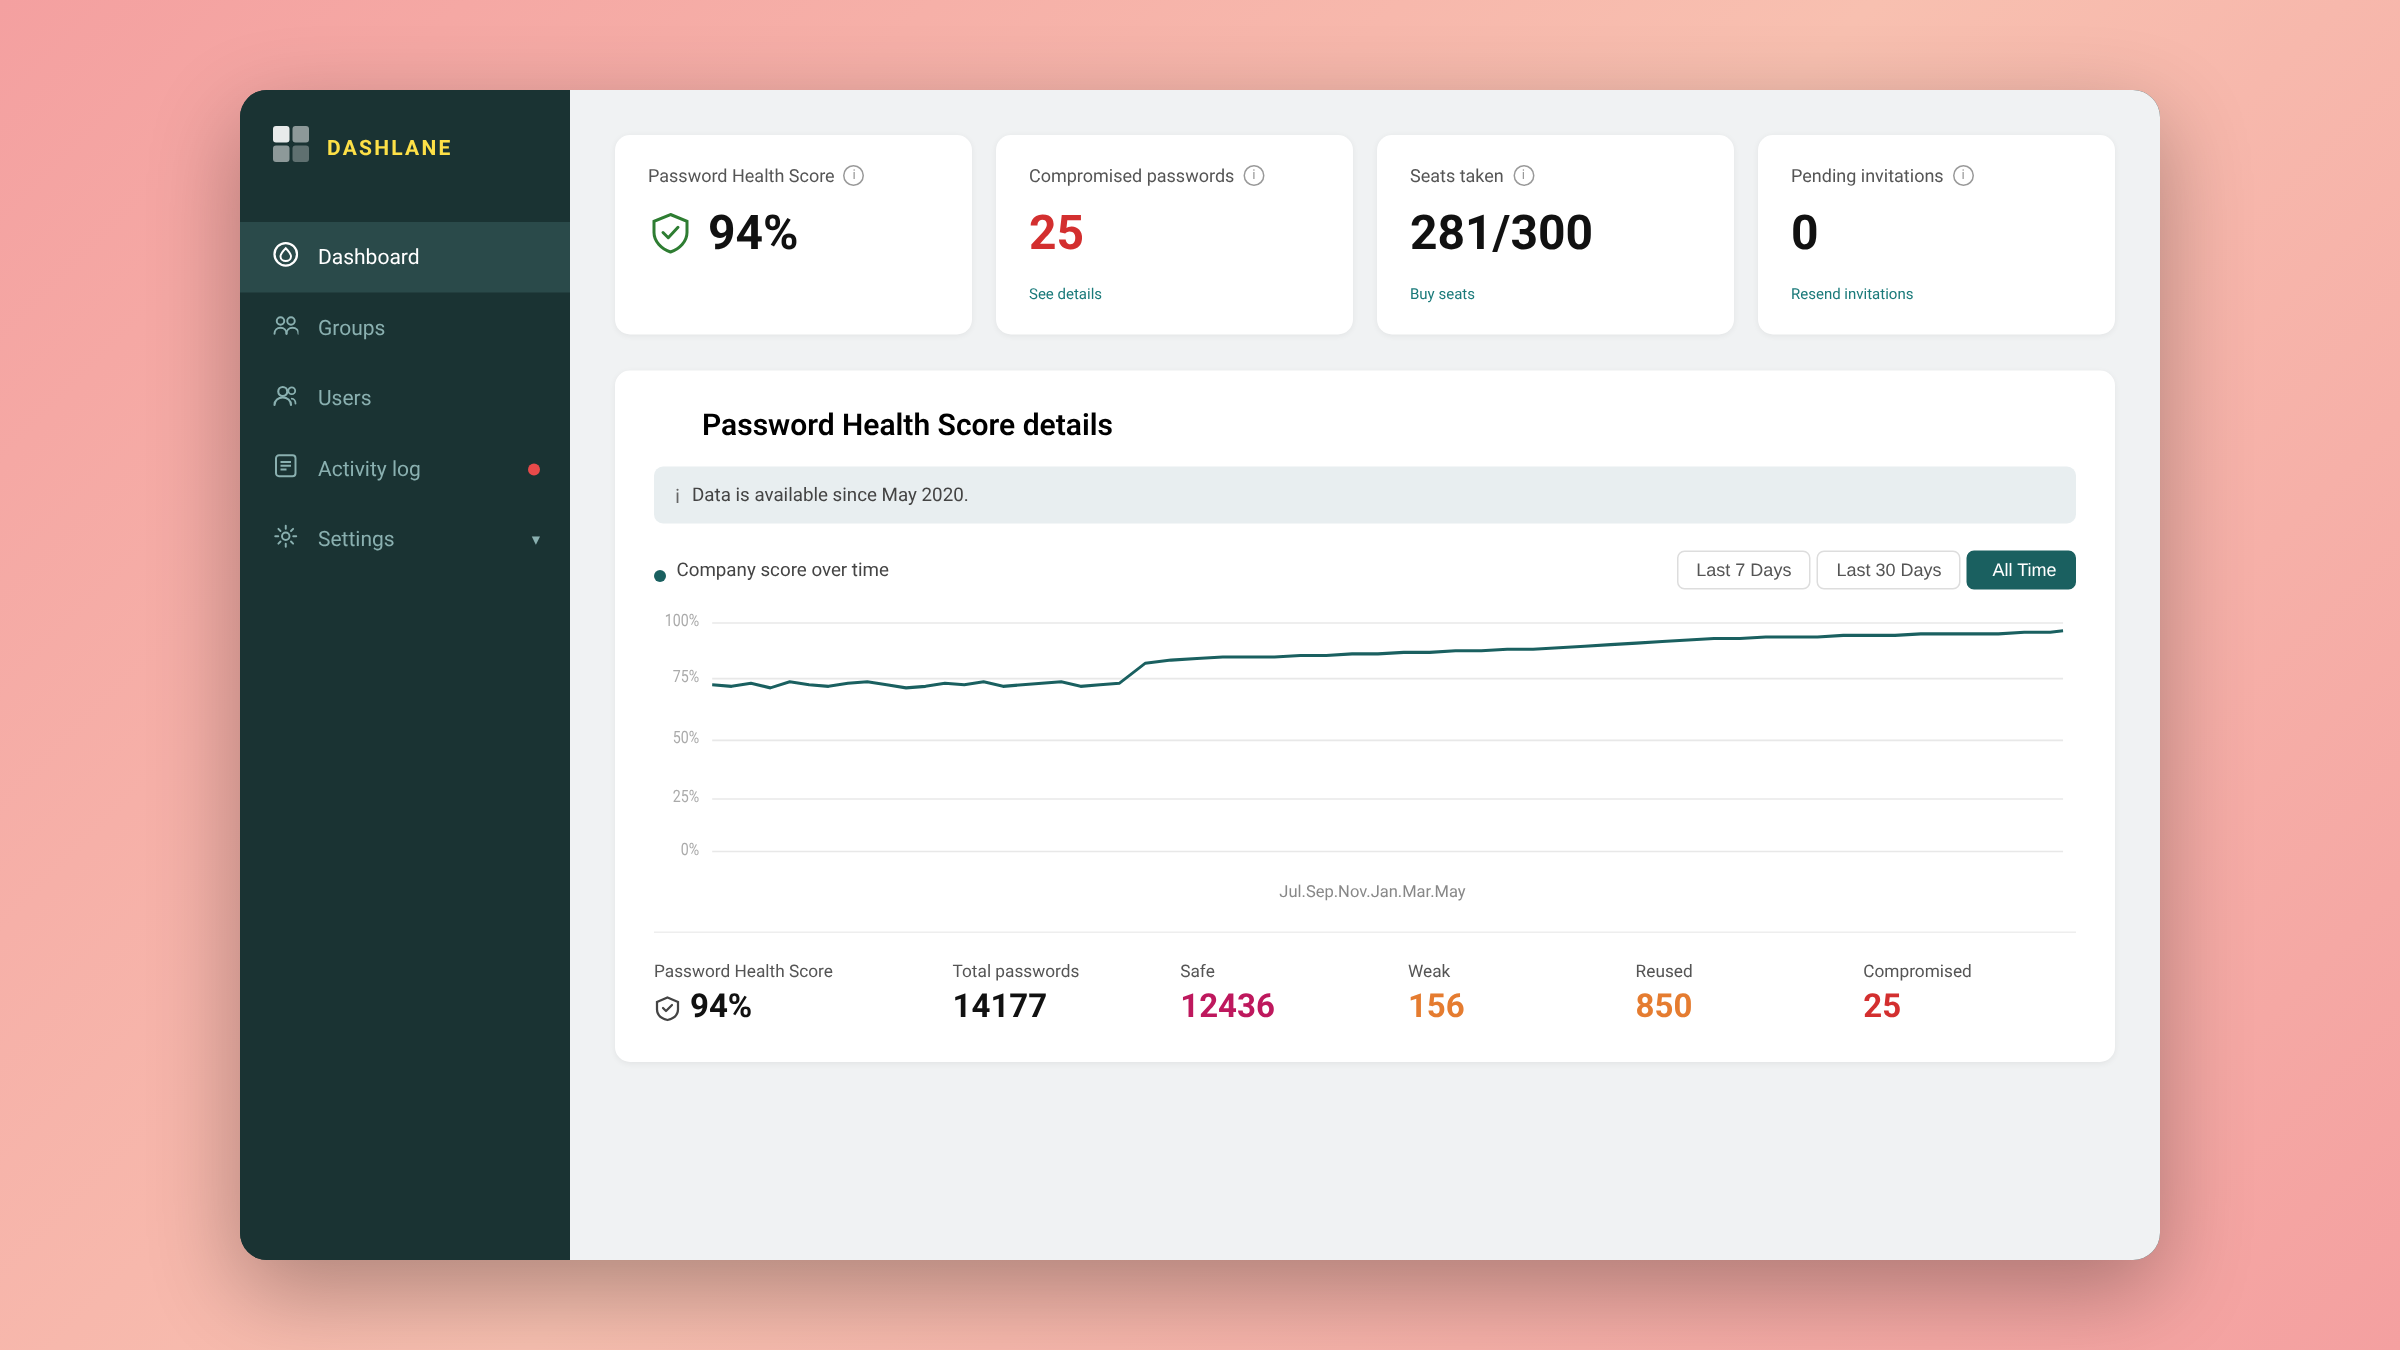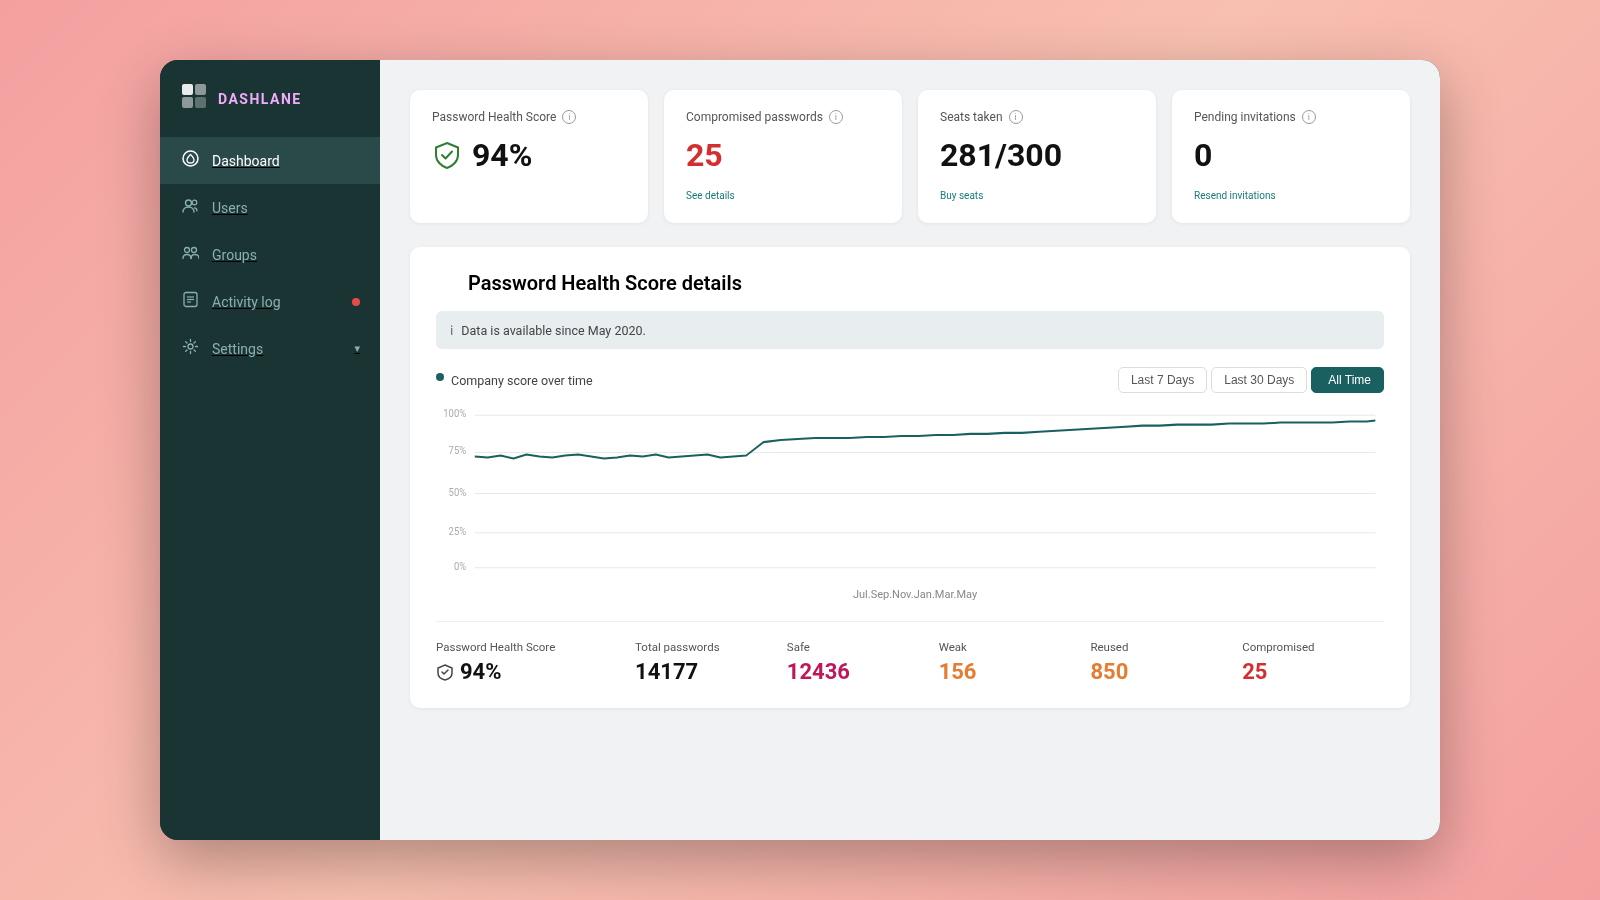--- a/index.html
+++ b/index.html
@@ -34,30 +34,30 @@
       display: flex;
       align-items: center;
       gap: 10px;
     }
     .logo-icon {
       color: white;
       font-size: 22px;
       font-weight: bold;
     }
     .logo-text {
-      color: #f0abfc;
+      color: #fde047;
       font-size: 14px;
       font-weight: 700;
       letter-spacing: 1.5px;
       text-align: right;
     }
     .sidebar-nav {
+      margin-top: 10px;
       display: flex;
       flex-direction: column;
-      text-decoration: underline;
     }
     .nav-item {
       display: flex;
       align-items: center;
       gap: 12px;
       padding: 13px 20px;
       color: #8ab0b0;
       cursor: pointer;
       position: relative;
       font-size: 14px;
@@ -163,21 +163,21 @@
     }
     .info-banner-icon { color: #666; font-size: 13px; }
     .chart-header {
       display: flex;
       align-items: center;
       justify-content: space-between;
       margin-bottom: 10px;
     }
     .legend-item {
       display: flex;
-      align-items: flex-start;
+      align-items: flex-end;
       gap: 7px;
       font-size: 12.5px;
       color: #444;
     }
     .legend-dot {
       width: 8px;
       height: 8px;
       border-radius: 50%;
       background: #1a6060;
     }
@@ -276,39 +276,39 @@
             <circle cx="8.5" cy="8.5" r="7.5" stroke="white" stroke-width="1.5"></circle>
             <path d="M8.5 4.5 C8.5 4.5 5 8 5 10 C5 11.7 6.6 13 8.5 13 C10.4 13 12 11.7 12 10 C12 8 8.5 4.5 8.5 4.5Z" stroke="white" stroke-width="1.3" fill="none"></path>
           </svg>
         </span>
         <span class="nav-item-label">Dashboard</span>
       </div>
 
       <div class="nav-item">
         <span class="nav-item-icon">
           <svg width="17" height="17" viewBox="0 0 17 17" fill="none">
+            <circle cx="5" cy="6" r="2.5" stroke="#8ab0b0" stroke-width="1.3"></circle>
+            <circle cx="12" cy="6" r="2.5" stroke="#8ab0b0" stroke-width="1.3"></circle>
+            <path d="M1 14.5 C1 12 2.7 10.5 5 10.5 C7.3 10.5 9 12 9 14.5" stroke="#8ab0b0" stroke-width="1.3" stroke-linecap="round"></path>
+            <path d="M9 14.5 C9 12 10.7 10.5 13 10.5 C15.3 10.5 17 12 17 14.5" stroke="#8ab0b0" stroke-width="1.3" stroke-linecap="round"></path>
+          </svg>
+        </span>
+        <span class="nav-item-label">Groups</span>
+      </div>
+
+      <div class="nav-item">
+        <span class="nav-item-icon">
+          <svg width="17" height="17" viewBox="0 0 17 17" fill="none">
             <circle cx="6.5" cy="6" r="3" stroke="#8ab0b0" stroke-width="1.4"></circle>
             <path d="M1 15 C1 12 3.5 10 6.5 10 C9.5 10 12 12 12 15" stroke="#8ab0b0" stroke-width="1.4" stroke-linecap="round"></path>
             <circle cx="12.5" cy="5.5" r="2.3" stroke="#8ab0b0" stroke-width="1.2"></circle>
             <path d="M15 14 C15 12 13.8 10.8 12.5 10.8" stroke="#8ab0b0" stroke-width="1.2" stroke-linecap="round"></path>
           </svg>
         </span>
         <span class="nav-item-label">Users</span>
-      </div>
-
-      <div class="nav-item">
-        <span class="nav-item-icon">
-          <svg width="17" height="17" viewBox="0 0 17 17" fill="none">
-            <circle cx="5" cy="6" r="2.5" stroke="#8ab0b0" stroke-width="1.3"></circle>
-            <circle cx="12" cy="6" r="2.5" stroke="#8ab0b0" stroke-width="1.3"></circle>
-            <path d="M1 14.5 C1 12 2.7 10.5 5 10.5 C7.3 10.5 9 12 9 14.5" stroke="#8ab0b0" stroke-width="1.3" stroke-linecap="round"></path>
-            <path d="M9 14.5 C9 12 10.7 10.5 13 10.5 C15.3 10.5 17 12 17 14.5" stroke="#8ab0b0" stroke-width="1.3" stroke-linecap="round"></path>
-          </svg>
-        </span>
-        <span class="nav-item-label">Groups</span>
       </div>
 
       <div class="nav-item">
         <span class="nav-item-icon">
           <svg width="17" height="17" viewBox="0 0 17 17" fill="none">
             <rect x="2" y="1.5" width="13" height="14" rx="2" stroke="#8ab0b0" stroke-width="1.3"></rect>
             <line x1="5" y1="6" x2="12" y2="6" stroke="#8ab0b0" stroke-width="1.2"></line>
             <line x1="5" y1="8.5" x2="12" y2="8.5" stroke="#8ab0b0" stroke-width="1.2"></line>
             <line x1="5" y1="11" x2="9" y2="11" stroke="#8ab0b0" stroke-width="1.2"></line>
           </svg>

